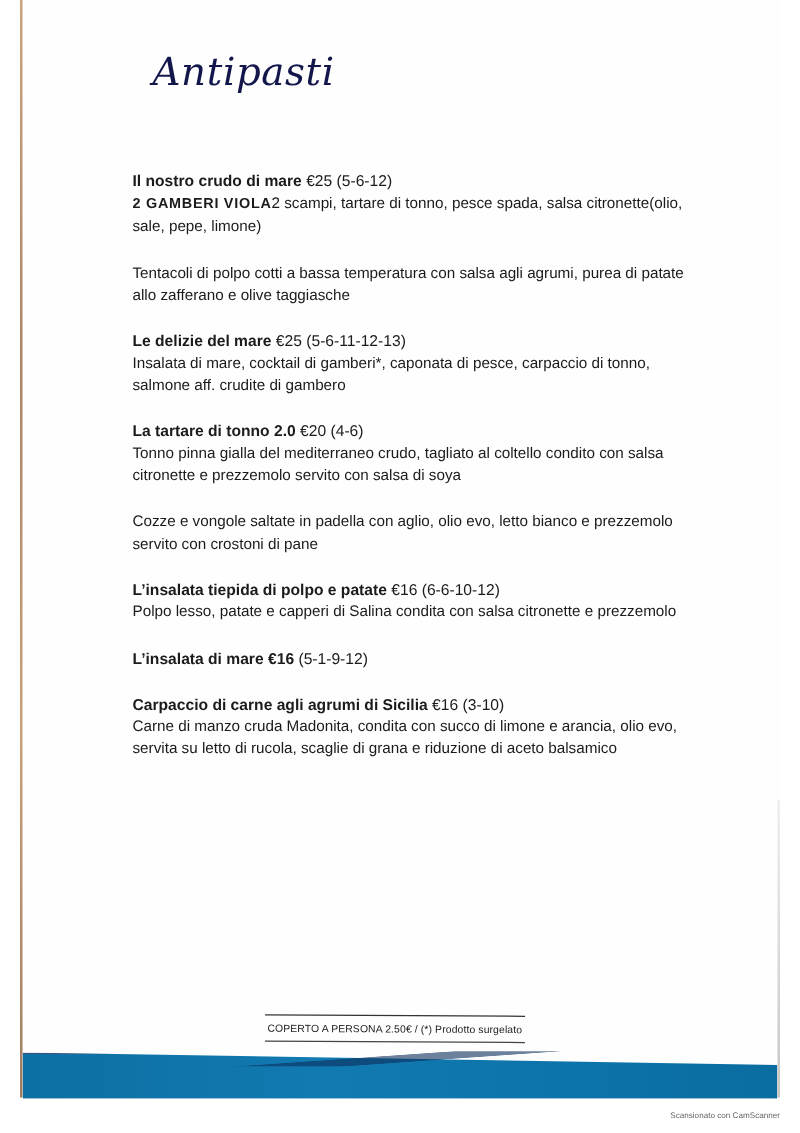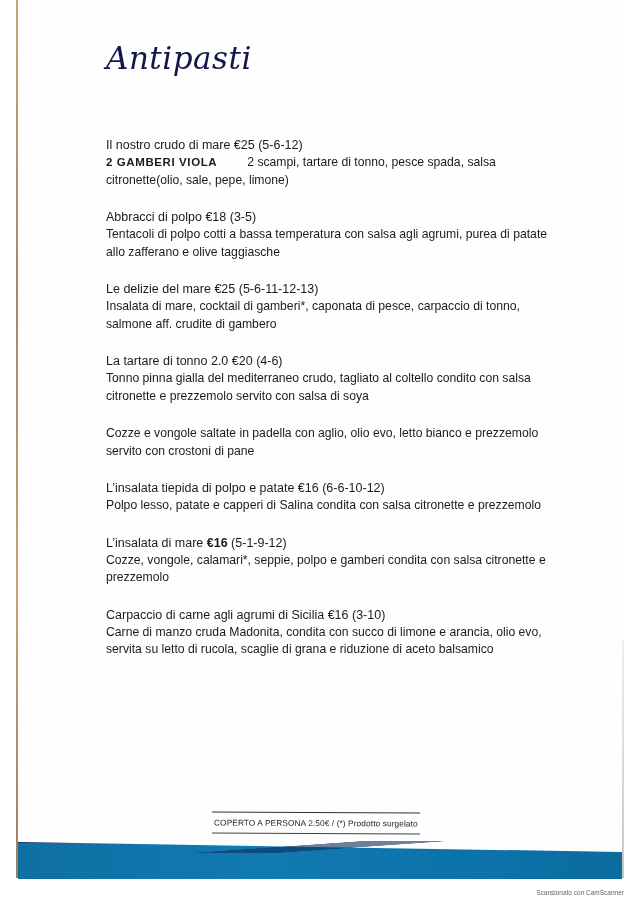--- a/index.html
+++ b/index.html
@@ -13,32 +13,32 @@
     }
     .left-edge {
       position: absolute; left: 16px; top: 0; width: 2px; height: 878px;
       background: linear-gradient(#c9a47e, #a88566, #caa07a, #9d7d62);
     }
     .right-edge {
       position: absolute; left: 622px; top: 640px; width: 2px; height: 238px;
       background: linear-gradient(#f0eeee, #c8c4c2);
     }
     .title {
-      position: absolute; left: 106px; top: 40px;
+      position: absolute; left: 122px; top: 40px;
       font-family: "DejaVu Serif", serif; font-style: italic; font-size: 31px;
       color: #12164a; letter-spacing: 0.5px;
     }
     .menu { position: absolute; left: 106px; top: 137px; width: 450px; }
     .item { margin-bottom: 20px; }
     .item-head { font-size: 12.5px; line-height: 17px; }
-    .item-name { font-weight: normal; }
+    .item-name { font-weight: bold; }
     .item-price { font-weight: normal; }
     .item-price.bold { font-weight: bold; }
     .item-desc { font-size: 12.2px; line-height: 17.5px; }
-    .sub-label { font-weight: bold; font-size: 11.5px; letter-spacing: 0.6px; margin-right: 30px; }
+    .sub-label { font-weight: bold; font-size: 11.5px; letter-spacing: 0.6px; }
     .footer-note {
       position: absolute; left: 212px; top: 812px; width: 206px;
       border-top: 1.5px solid #333; border-bottom: 1.5px solid #444;
       padding: 5px 0 5px 2px; font-size: 8.3px; color: #1b1b1b; letter-spacing: 0.1px;
       transform: rotate(0.3deg);
     }
     .blue-band {
       position: absolute; left: 18px; top: 842px; width: 604px; height: 36px;
       background: linear-gradient(90deg, #0e6fa3, #117ab1 40%, #0c73aa 75%, #0b6c9f);
       clip-path: polygon(0 0, 100% 10px, 100% 100%, 0 100%);
@@ -69,25 +69,20 @@
       <span class="item-name">Il nostro crudo di mare</span>
       <span class="item-price">€25</span>
       <span>(5-6-12)</span>
     </div>
     <div class="item-desc">
       <span class="sub-label">2 GAMBERI  VIOLA</span><span>2 scampi, tartare di tonno, pesce spada, salsa citronette(olio, sale, pepe, limone)</span>
     </div>
   </div>
 
   <div class="item">
-    <div class="item-head">
-      <span class="item-name">Abbracci di polpo</span>
-      <span class="item-price">€18</span>
-      <span>(3-5)</span>
-    </div>
     <div class="item-desc">Tentacoli di polpo cotti a bassa temperatura con salsa agli agrumi, purea di patate allo zafferano e olive taggiasche</div>
   </div>
 
   <div class="item">
     <div class="item-head">
       <span class="item-name">Le delizie del mare</span>
       <span class="item-price">€25</span>
       <span>(5-6-11-12-13)</span>
     </div>
     <div class="item-desc">Insalata di mare, cocktail di gamberi*, caponata di pesce, carpaccio di tonno, salmone aff. crudite di gambero</div>
@@ -114,21 +109,20 @@
     </div>
     <div class="item-desc">Polpo lesso, patate e capperi di Salina condita con salsa citronette e prezzemolo</div>
   </div>
 
   <div class="item">
     <div class="item-head">
       <span class="item-name">L’insalata di mare</span>
       <span class="item-price bold">€16</span>
       <span>(5-1-9-12)</span>
     </div>
-    <div class="item-desc">Cozze, vongole, calamari*, seppie, polpo e gamberi condita con salsa citronette e prezzemolo</div>
   </div>
 
   <div class="item">
     <div class="item-head">
       <span class="item-name">Carpaccio di carne agli agrumi di Sicilia</span>
       <span class="item-price">€16</span>
       <span>(3-10)</span>
     </div>
     <div class="item-desc">Carne di manzo cruda Madonita, condita con succo di limone e arancia, olio evo, servita su letto di rucola, scaglie di grana e riduzione di aceto balsamico</div>
   </div>

